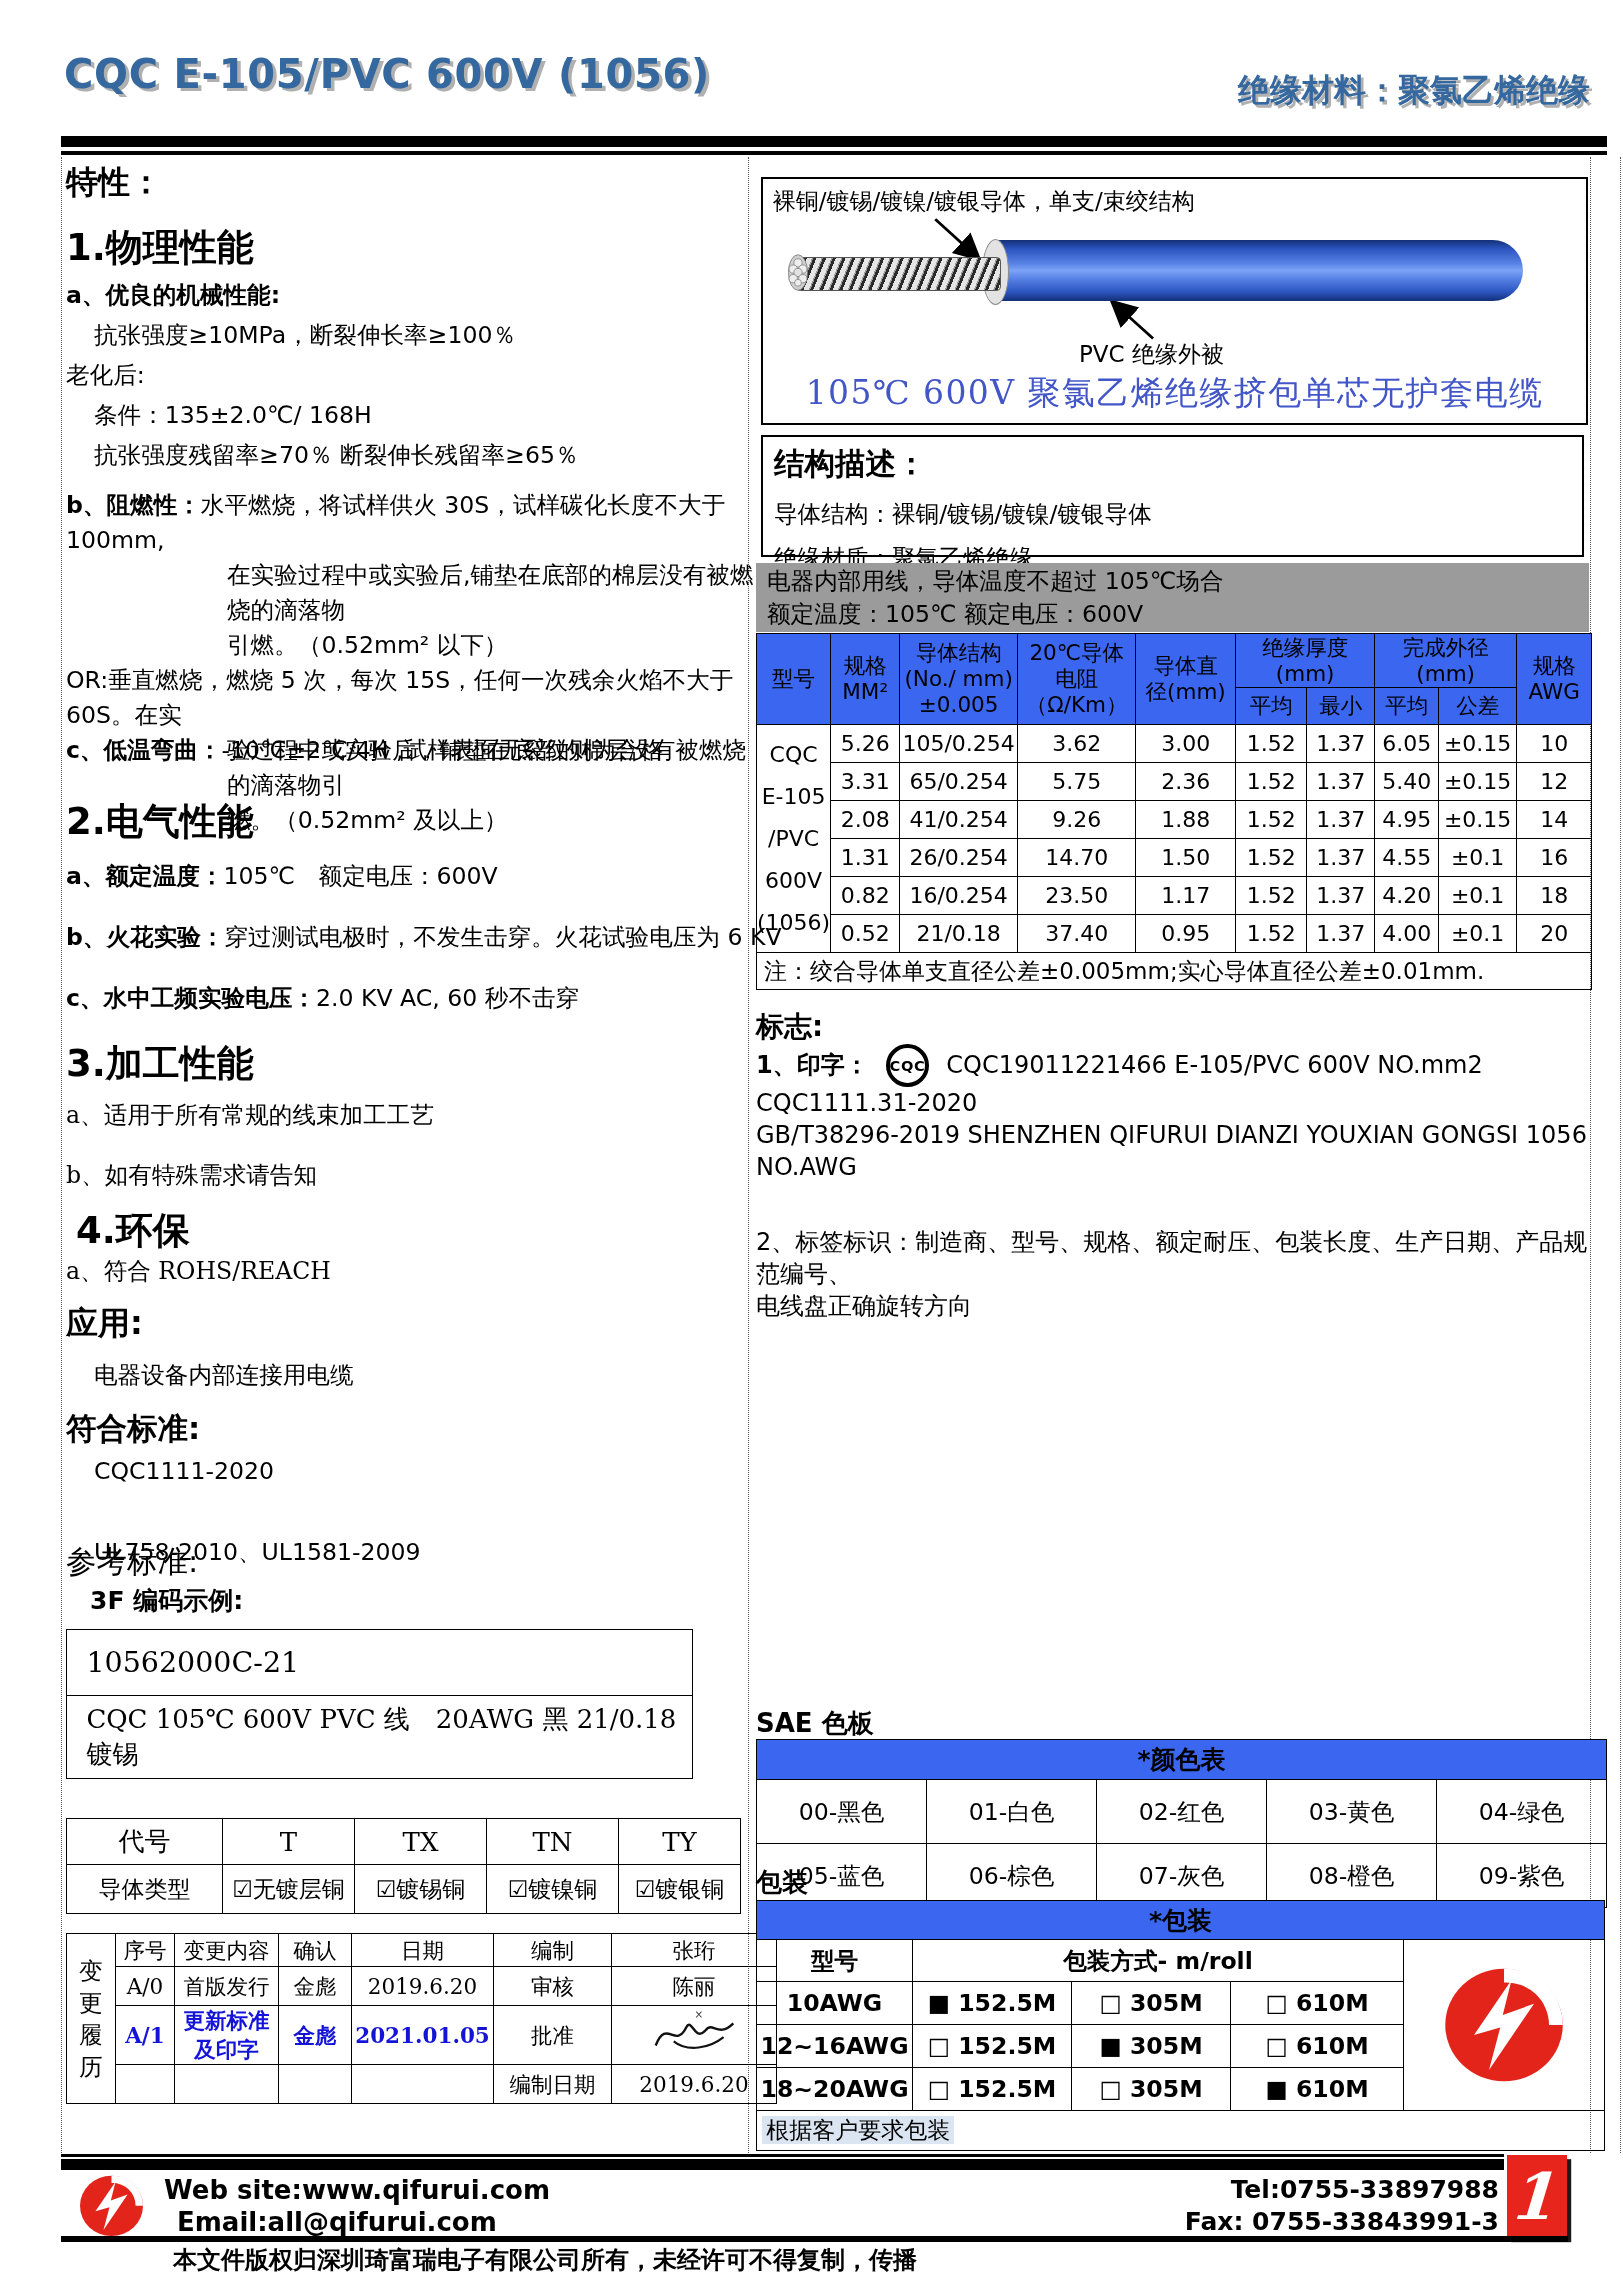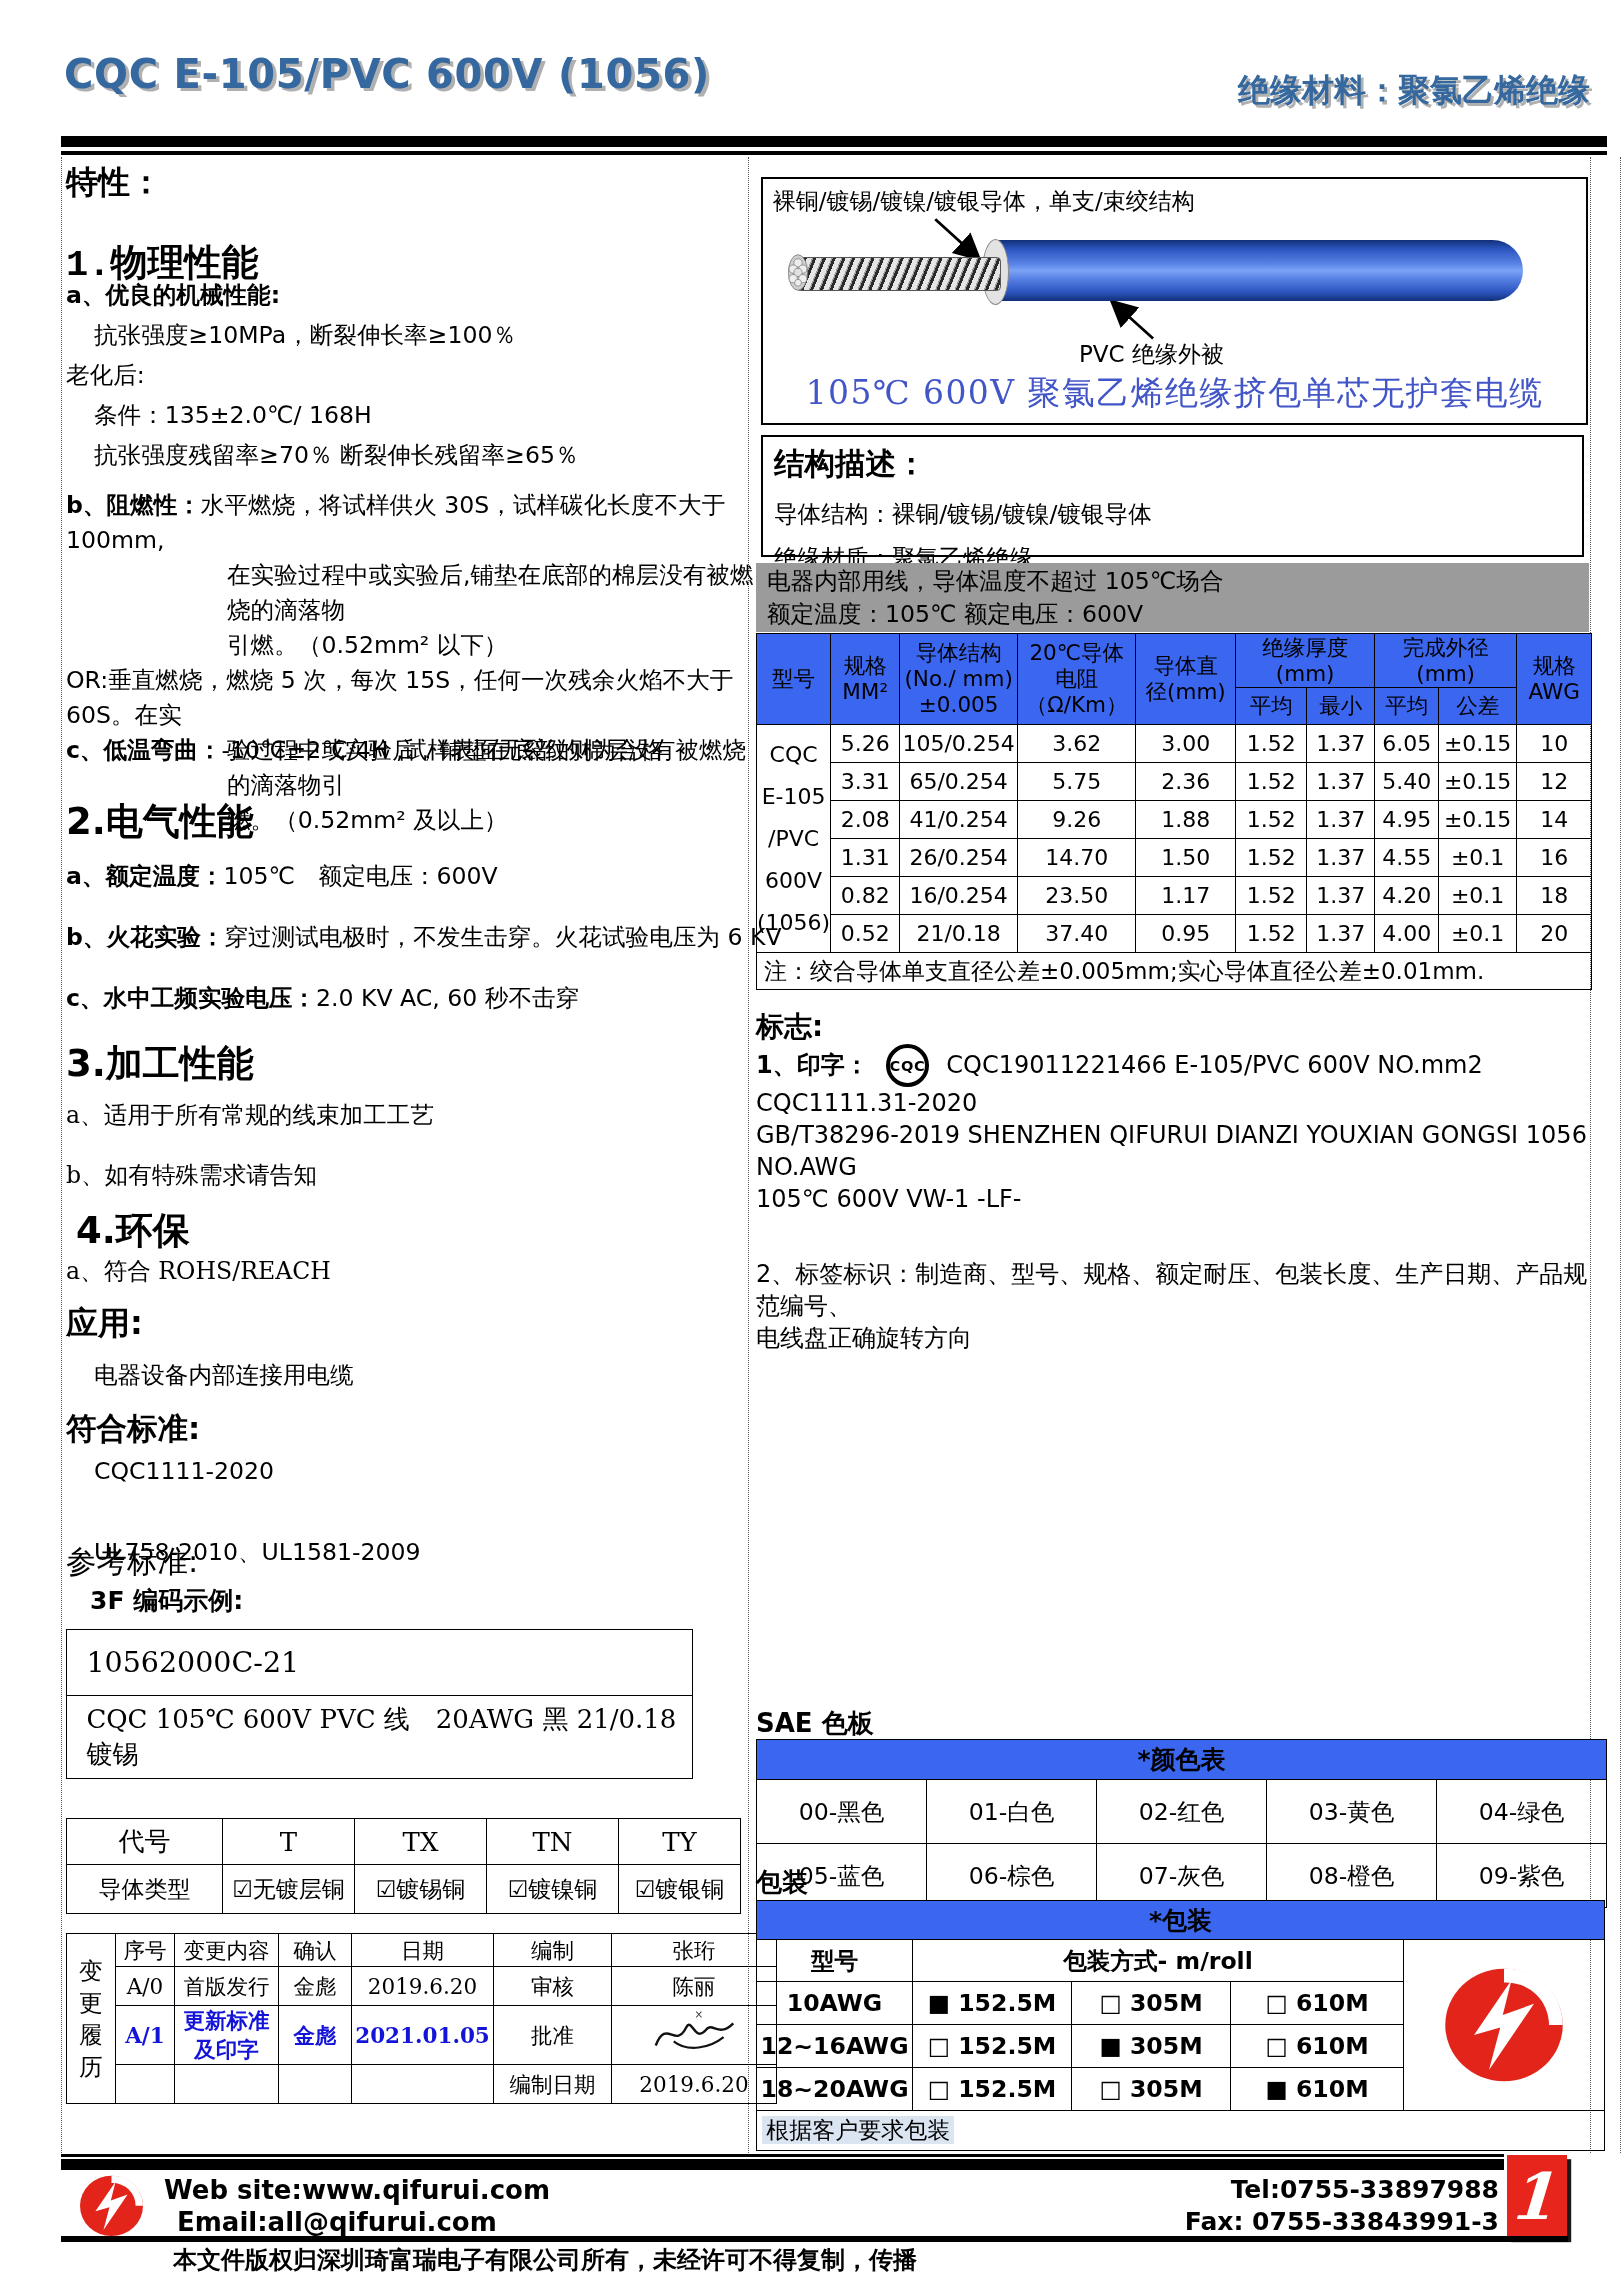--- a/index.html
+++ b/index.html
@@ -108,21 +108,21 @@
   <div class="abs hdr-sub">绝缘材料：聚氯乙烯绝缘</div>
   <div class="bar" style="left:61px;top:136px;width:1546px;height:11px;"></div>
   <div class="bar" style="left:61px;top:151px;width:1546px;height:3.5px;"></div>
 
   <div class="dash" style="left:61px;top:157px;height:1996px;"></div>
   <div class="dash" style="left:748px;top:157px;height:1996px;"></div>
   <div class="dash" style="left:1590px;top:157px;height:1996px;"></div>
   <div class="dash" style="left:1620px;top:157px;height:1996px;"></div>
 
   <div class="abs t-feat">特性：</div>
-  <div class="abs h1" style="left:66px;top:238px;font-family:Liberation Mono, monospace;">1.物理性能</div>
+  <div class="abs h1" style="left:66px;top:223px;">1.物理性能</div>
 
   <div class="abs body34" style="left:66px;top:275px;width:680px;">
     <div class="lab">a、优良的机械性能:</div>
     <div class="ind">抗张强度≥10MPa，断裂伸长率≥100％</div>
     <div>老化后:</div>
     <div class="ind">条件：135±2.0℃/ 168H</div>
     <div class="ind">抗张强度残留率≥70％ 断裂伸长残留率≥65％</div>
   </div>
 
   <div class="abs" style="left:66px;top:488px;width:694px;font-size:23.6px;line-height:35px;">
@@ -397,21 +397,20 @@
     </table>
 
   <div class="abs marks-title">标志:</div>
   <div class="abs" style="left:756px;top:1044px;width:837px;">
     <div class="m-line">
       <span class="b">1、印字：</span>
       <span class="cqc-badge">CQC</span>
       <span>CQC19011221466  E-105/PVC  600V  NO.mm2  CQC1111.31-2020</span>
     </div>
     <div class="m-line">GB/T38296-2019 SHENZHEN QIFURUI DIANZI YOUXIAN GONGSI      1056 NO.AWG</div>
-    <div class="m-line">105℃  600V VW-1 -LF-</div>
     <div class="m-line" style="margin-top:43px;">2、标签标识：制造商、型号、规格、额定耐压、包装长度、生产日期、产品规范编号、</div>
     <div class="m-line">电线盘正确旋转方向</div>
   </div>
 
   <div class="abs sae-title">SAE 色板</div>
   <table class="abs ctable">
     <tbody>
         <tr>
       <td colspan="5" class="hh" style="width:833px;">*颜色表</td>
     </tr>

